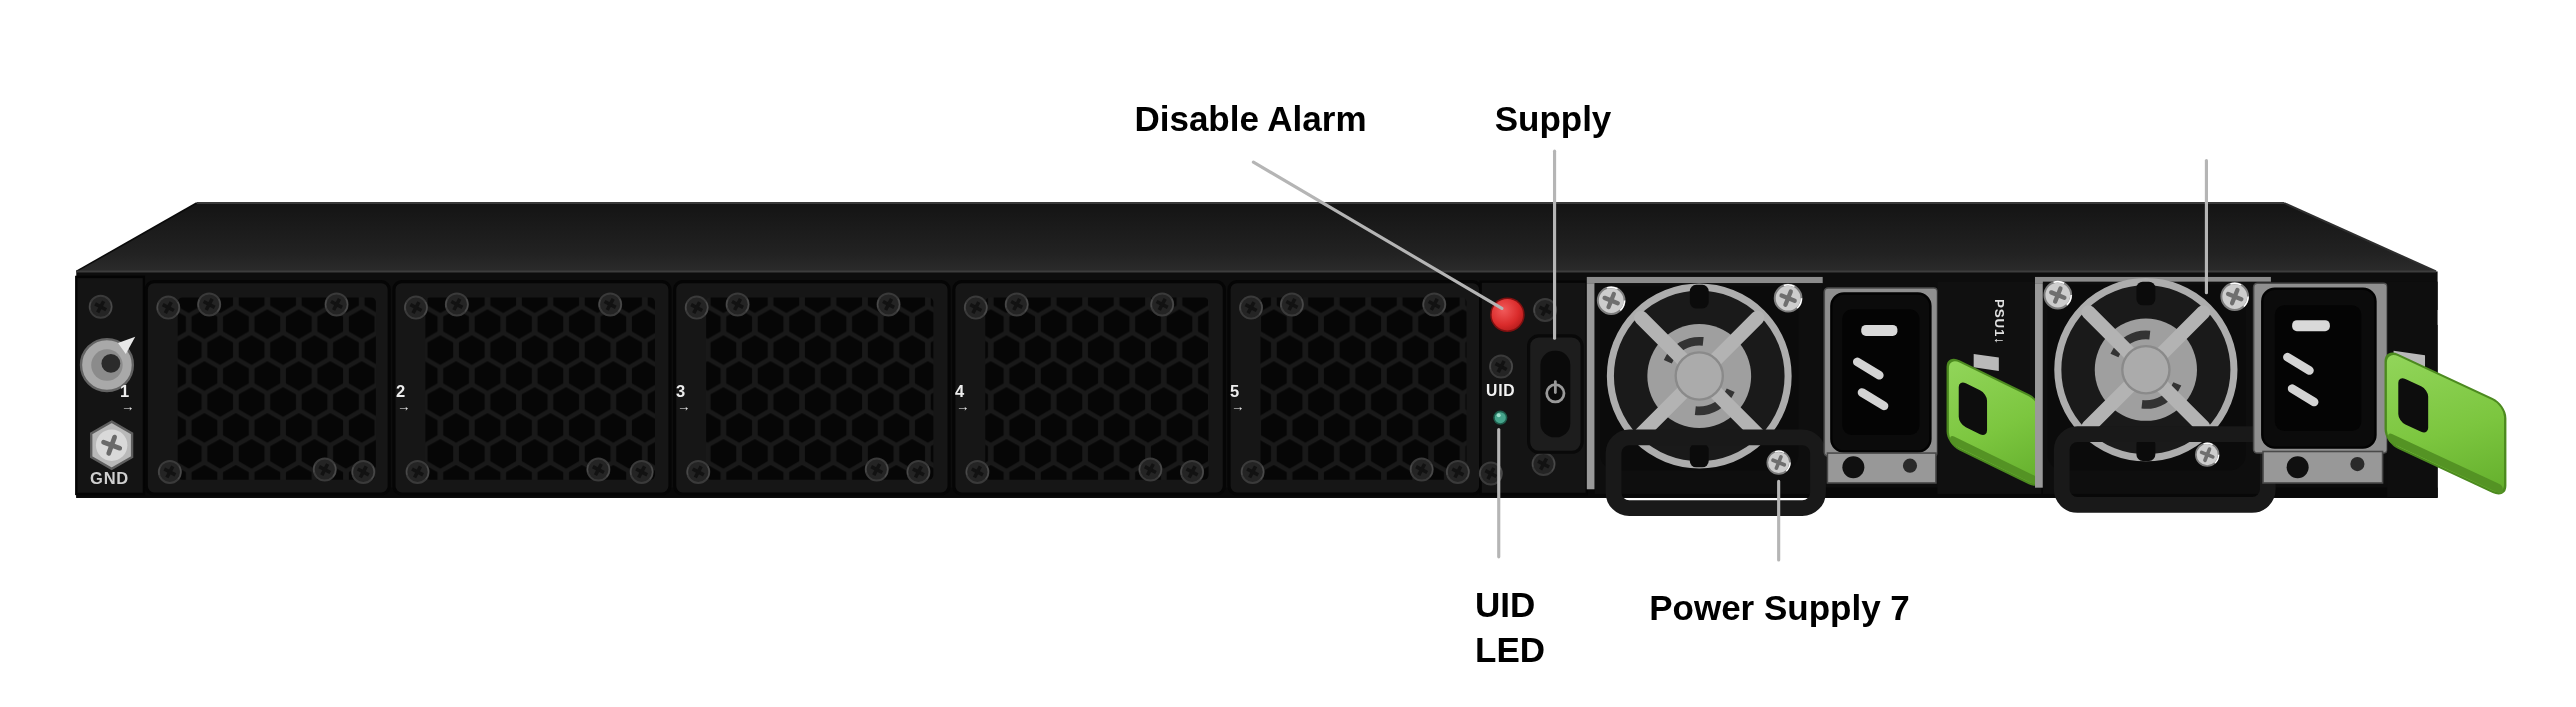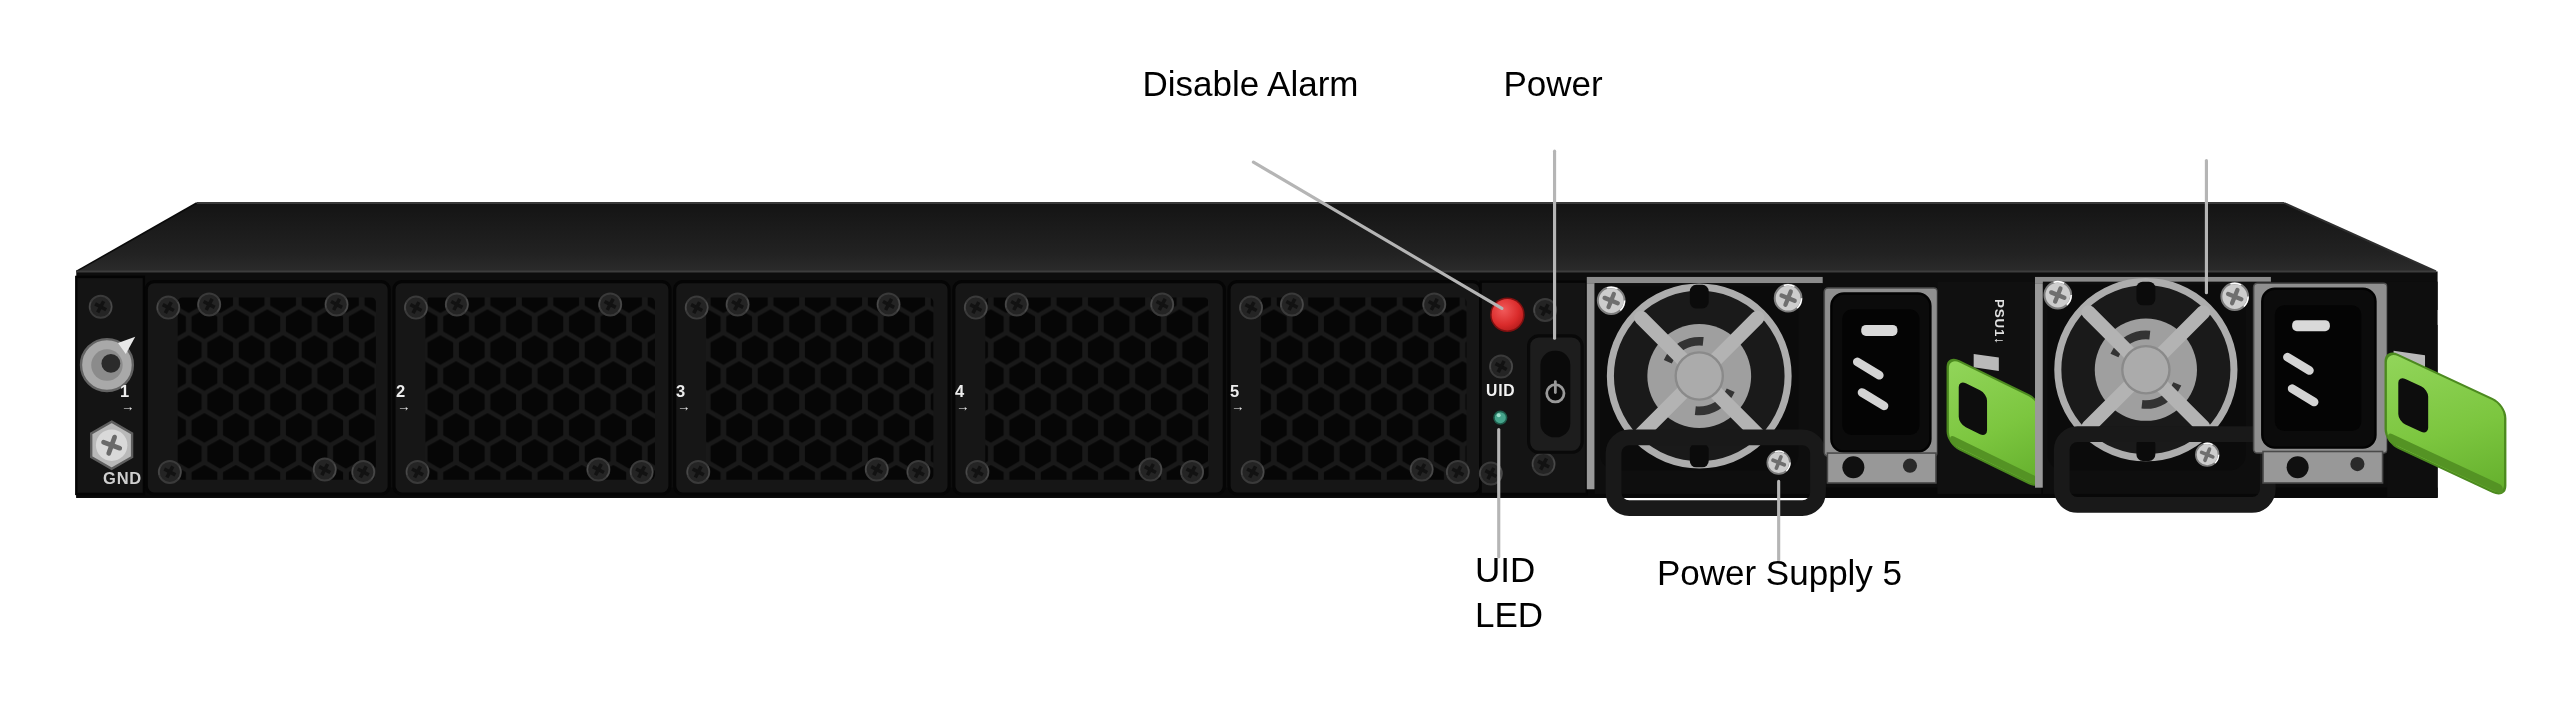--- a/index.html
+++ b/index.html
@@ -1,21 +1,21 @@
 <!DOCTYPE html>
 <html style="font-size:12.6px"><head>
 <meta charset="utf-8">
 <style>
   html,body{margin:0;padding:0;background:#ffffff;}
   body{width:2576px;height:708px;overflow:hidden;position:relative;
        font-family:"Liberation Sans",sans-serif;}
   .stage{position:absolute;left:0;top:0;width:2576px;height:708px;background:#fff;}
   .stage svg{position:absolute;left:0;top:0;}
-  .callout{position:absolute;z-index:5;color:#000;font-weight:normal;
-           font-size:35px;line-height:45px;text-align:center;white-space:nowrap;}
+  .callout{position:absolute;z-index:5;color:#000;font-weight:bold;
+           font-size:35px;line-height:45px;text-align:center;white-space:nowrap;margin-top:35px;}
   .callout.left{text-align:left;}
   .devtext{position:absolute;z-index:6;color:#e6e6e6;font-weight:bold;white-space:nowrap;}
   .fanlabel{width:27px;text-align:center;font-size:16.5px;line-height:15.7px;color:#ececec;}
   .fanlabel .arr{display:block;font-size:13.4px;line-height:11px;margin-top:0.8px;padding-left:6.3px;}
   .gnd{font-size:16.5px;letter-spacing:0.8px;color:#cfcfcf;}
   .uid{font-size:15.7px;letter-spacing:0.8px;color:#f2f2f2;}
   .psuslot{font-size:13.4px;letter-spacing:0.8px;color:#e0e0e0;
            transform:rotate(90deg);transform-origin:0 0;}
 </style>
 </head>
@@ -299,31 +299,31 @@
     <line x1="2806" y1="204" x2="2806" y2="372"></line>
     <line x1="1906" y1="546" x2="1906" y2="708"></line>
     <line x1="2262" y1="612" x2="2262" y2="712"></line>
   </g>
 </svg>
 
 <div class="callout" style="left:1054px;top:61px;width:393px;">
   <div>Disable Alarm</div>
 </div>
 <div class="callout" style="left:1435px;top:61px;width:236px;">
-  <div>Power</div>
+  <div>Supply</div>
 </div>
 <div class="callout left" style="left:1475px;top:547px;width:236px;">
   <div>UID</div>
   <div>LED</div>
 </div>
 <div class="callout" style="left:1622px;top:550px;width:315px;">
-  <div>Power Supply 5</div>
-</div>
-
-<div class="devtext gnd" style="left:90px;top:469px;margin-left:13px;">GND</div>
+  <div>Power Supply 7</div>
+</div>
+
+<div class="devtext gnd" style="left:90px;top:469px;">GND</div>
 <div class="devtext uid" style="left:1486px;top:382px;">UID</div>
 <div class="devtext psuslot" style="left:2007px;top:299px;">PSU1↓</div>
 
 <div class="devtext fanlabel" style="left:111px;top:384px;">
   <span>1</span>
   <span class="arr">→</span>
 </div>
 <div class="devtext fanlabel" style="left:387px;top:384px;">
   <span>2</span>
   <span class="arr">→</span>

